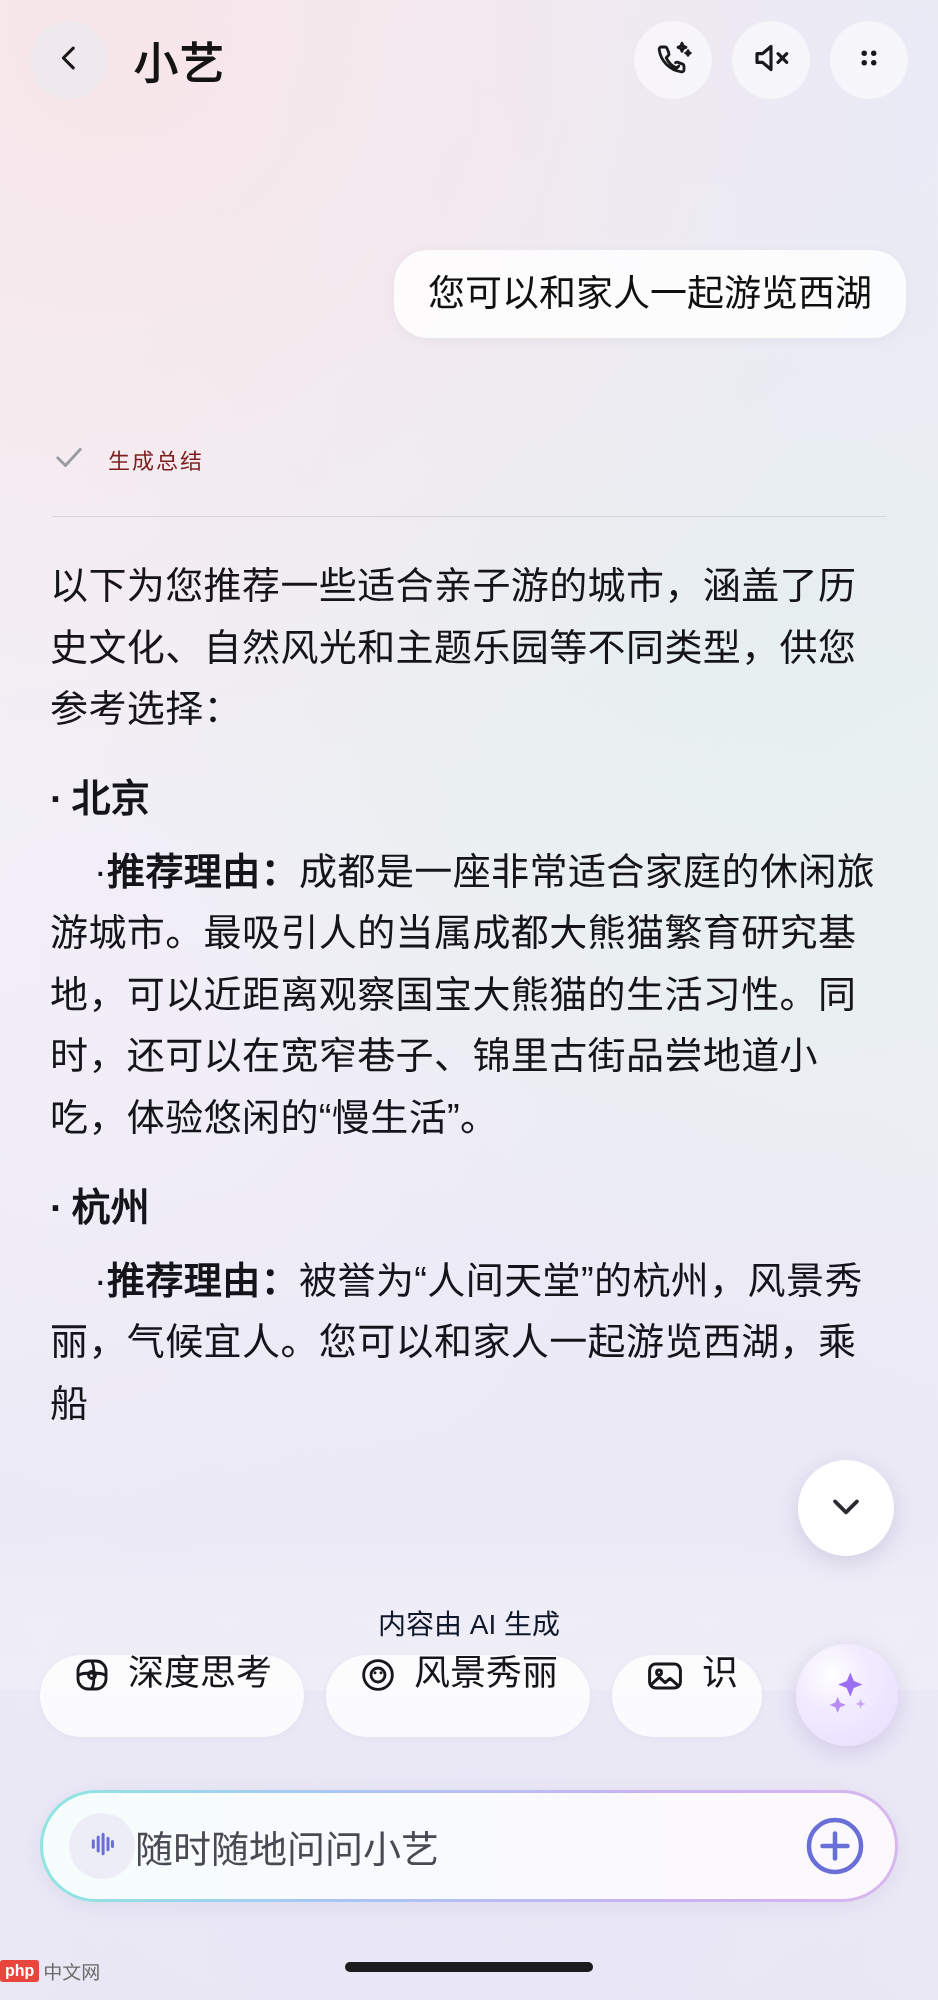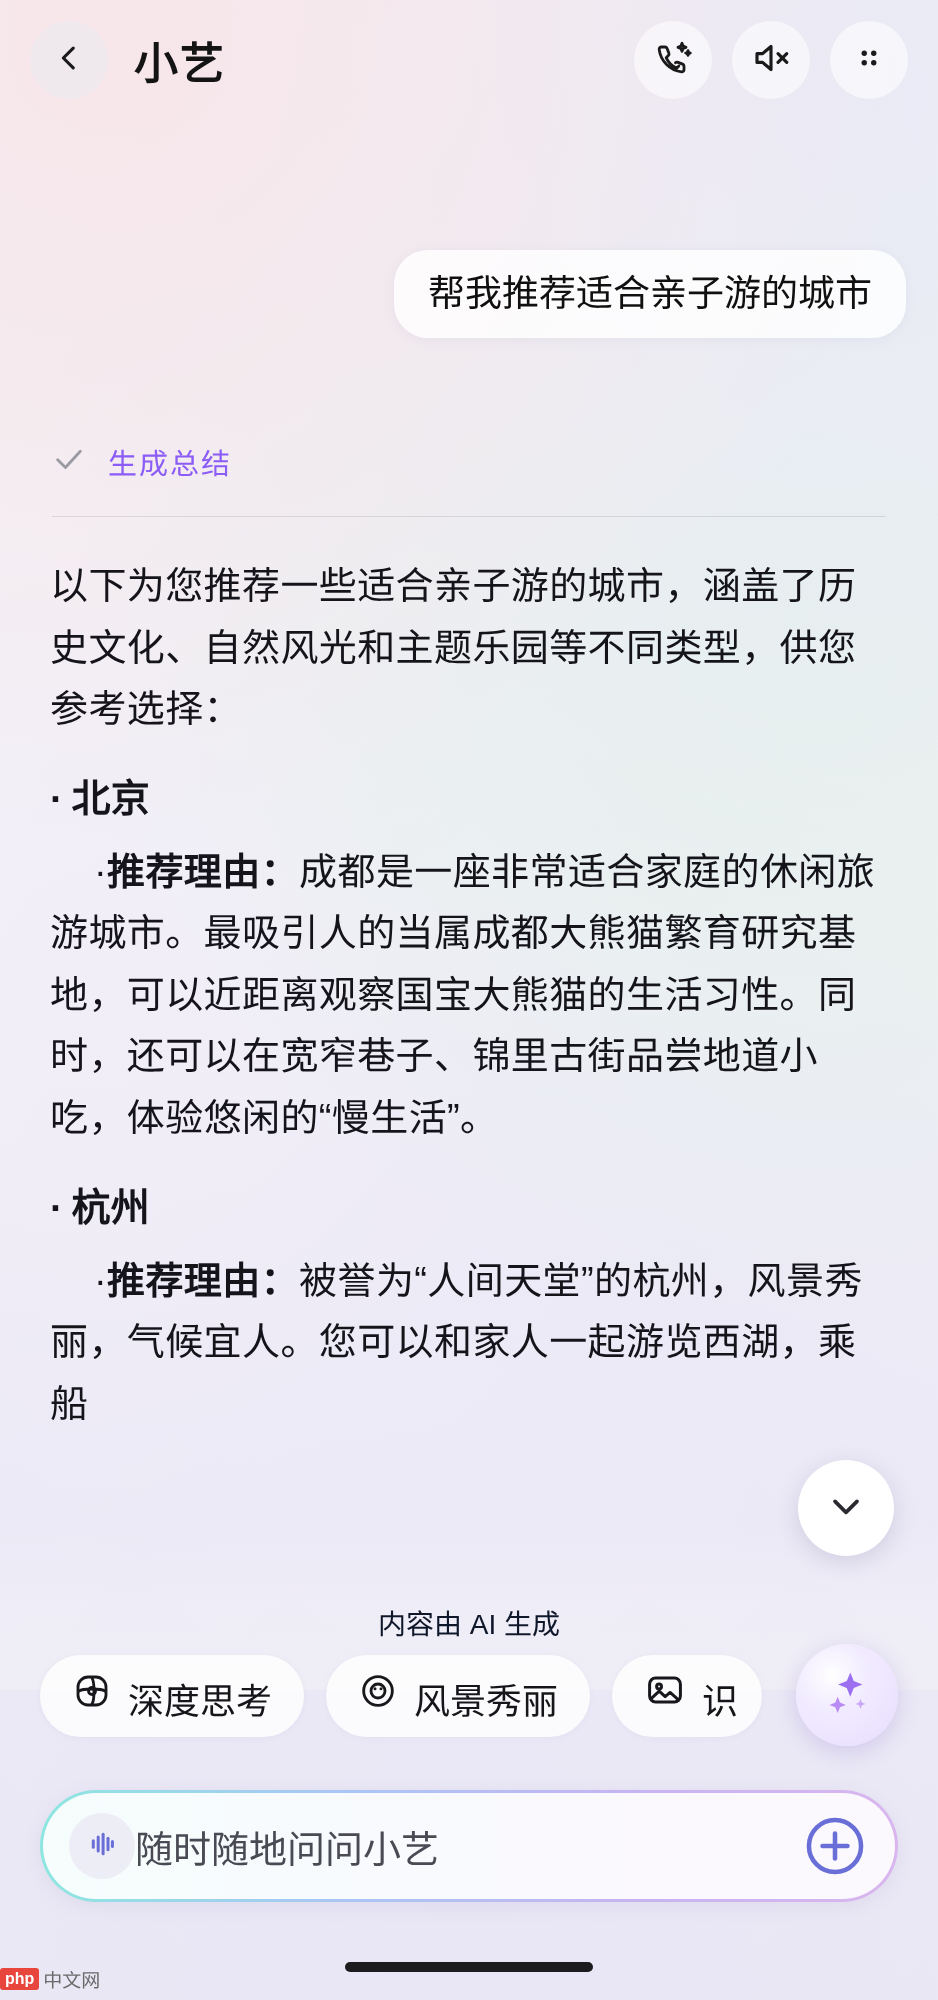--- a/index.html
+++ b/index.html
@@ -51,21 +51,21 @@
     font-size: 37px; color: #101010; line-height: 1.2;
     box-shadow: 0 2px 12px rgba(120,110,160,0.07);
     white-space: nowrap;
   }
 
   
   .summary-head {
     position: absolute; top: 440px; left: 52px; right: 52px;
     display: flex; align-items: center; gap: 22px;
   }
-  .summary-label { font-size: 29px; color: #8b5cf6; letter-spacing: 2px; }
+  .summary-label { font-size: 22px; color: #7f1d1d; letter-spacing: 2px; }
   .divider {
     position: absolute; top: 516px; left: 52px; right: 52px;
     height: 1px; background: rgba(0,0,0,0.10);
   }
 
   
   .answer {
     position: absolute; top: 556px; left: 50px; right: 50px;
     font-size: 38px; line-height: 1.62; color: #14141a;
     letter-spacing: 0.4px;
@@ -99,22 +99,22 @@
   }
 
   
   .chips {
     position: absolute; top: 1655px; left: 40px; right: 40px;
     display: flex; align-items: center; gap: 22px;
   }
   .chip {
     height: 82px; border-radius: 41px;
     background: rgba(255,255,255,0.80);
-    display: flex; align-items: flex-end; gap: 16px;
-    padding: 17px 32px; font-size: 36px; color: #15151a;
+    display: flex; align-items: flex-start; gap: 16px;
+    padding: 0 32px; font-size: 36px; color: #15151a;
     white-space: nowrap;
     box-shadow: 0 1px 6px rgba(120,110,160,0.06);
   }
   .chip-label { line-height: 1; }
   .chip-cut { overflow: hidden; max-width: 150px; }
 
   .fab-spark {
     position: absolute; top: 1644px; left: 796px;
     width: 102px; height: 102px; border-radius: 50%;
     background: radial-gradient(circle at 35% 30%, #ffffff 0%, #f2ecff 35%, #e7dcff 100%);
@@ -149,21 +149,21 @@
   .plus-btn { width: 68px; height: 68px; flex: 0 0 auto; }
 
   
   .home-indicator {
     position: absolute; bottom: 28px; left: 50%; transform: translateX(-50%);
     width: 248px; height: 10px; border-radius: 5px; background: #1c1c1e;
   }
 
   
   .watermark {
-    position: absolute; left: 0; bottom: 8px;
+    position: absolute; left: 0; bottom: 16px;
     display: flex; align-items: center; gap: 4px;
     font-size: 19px; color: #6a6a6a;
   }
   .wm-badge {
     background: #e8453c; color: #fff; font-size: 16px;
     padding: 2px 5px; border-radius: 3px; font-weight: bold;
   }
 </style>
 </head>
 <body>
@@ -202,21 +202,21 @@
         <circle cx="9" cy="9" r="1.7"></circle>
           <circle cx="15" cy="9" r="1.7"></circle>
         <circle cx="9" cy="15" r="1.7"></circle>
           <circle cx="15" cy="15" r="1.7"></circle>
       </svg>
     </span>
   </div>
 </div>
 
 <div class="user-row">
-  <div class="user-bubble">帮我推荐适合亲子游的城市</div>
+  <div class="user-bubble">您可以和家人一起游览西湖</div>
 </div>
 
 <div class="summary-head">
   <span>
     <svg width="34" height="34" viewBox="0 0 24 24" fill="none" stroke="#9a9aa3" stroke-width="2" stroke-linecap="round" stroke-linejoin="round">
         <polyline points="4 12.5 9.5 18 20 6.5"></polyline>
       </svg>
   </span>
   <span class="summary-label">生成总结</span>
 </div>

